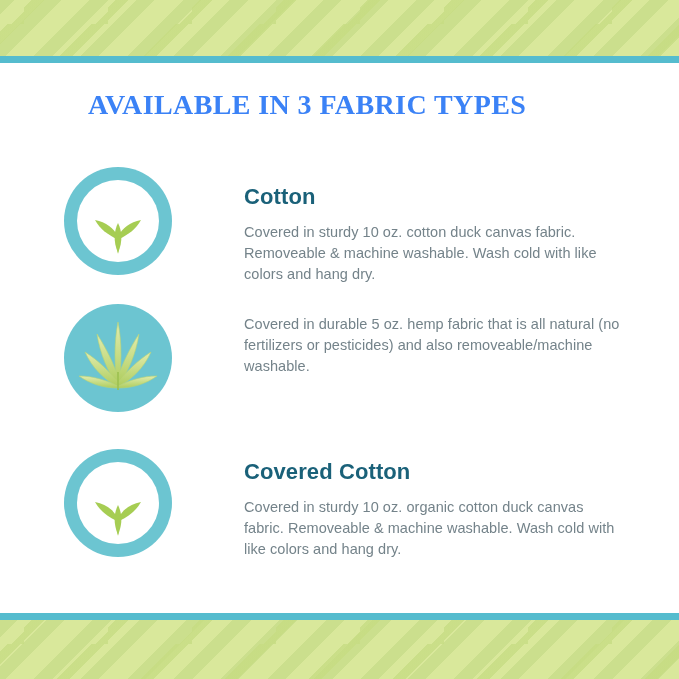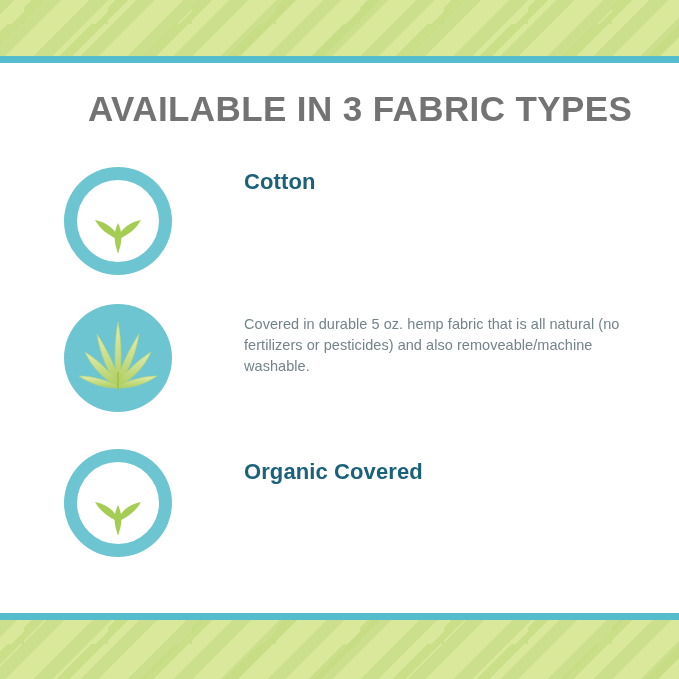--- a/index.html
+++ b/index.html
@@ -73,25 +73,26 @@
     left: 0;
     width: 679px;
     height: 550px;
     background: #ffffff;
   }
 
   .page-title {
     position: absolute;
     left: 88px;
     top: 26px;
-    font-size: 35px;
+    font-size: 28px;
     font-weight: bold;
     letter-spacing: 0.4px;
-    color: #737373;
+    color: #3b82f6;
     white-space: nowrap;
+    font-family: Liberation Serif, serif;
   }
 
   .fabric-row {
     position: absolute;
     left: 0;
     width: 679px;
     display: flex;
     align-items: flex-start;
   }
   .row-1 { top: 102px; }
@@ -122,21 +123,21 @@
     margin: 0 0 12px 0;
     letter-spacing: 0.1px;
   }
   .fabric-desc {
     font-size: 14.5px;
     line-height: 21px;
     color: #74838a;
     margin: 0;
     letter-spacing: 0.05px;
   }
-  .row-1 .text-block { top: 4px; }
+  .row-1 .text-block { top: 19px; }
   .row-2 .text-block { top: 12px; }
   .row-3 .text-block { top: 12px; }
 </style>
 </head>
 <body>
 
 <div class="band band-top">
   <div class="stripes"></div>
   <div class="dashes"></div>
 </div>
@@ -162,20 +163,21 @@
         <g fill="#a6cd53">
           <path d="M56 58 C60 66 61 76 56 88 C51 76 52 66 56 58 Z"></path>
           <path d="M55 74 C46 70 38 64 33 55 C44 57 52 63 56 72 Z"></path>
           <path d="M57 74 C66 70 74 64 79 55 C68 57 60 63 56 72 Z"></path>
           <path d="M56 70 C54 78 55 84 56 89 C57 84 58 78 56 70 Z"></path>
         </g>
       </svg>
     </div>
     <div class="text-block">
       <p class="fabric-heading">Cotton</p>
+      <p class="fabric-desc">Covered in sturdy 10 oz. cotton duck canvas fabric. Removeable &amp; machine washable. Wash cold with like colors and hang dry.</p>
     </div>
   </div>
 
   <div class="fabric-row row-2">
     <div class="icon-wrap">
       <svg viewBox="0 0 112 112" xmlns="http://www.w3.org/2000/svg">
         <defs>
           <linearGradient id="hempG" x1="0" y1="0" x2="0" y2="1">
             <stop offset="0%" stop-color="#e2ecae"></stop>
             <stop offset="100%" stop-color="#aecd5e"></stop>
@@ -214,21 +216,22 @@
         </g>
         <g fill="#a6cd53">
           <path d="M56 58 C60 66 61 76 56 88 C51 76 52 66 56 58 Z"></path>
           <path d="M55 74 C46 70 38 64 33 55 C44 57 52 63 56 72 Z"></path>
           <path d="M57 74 C66 70 74 64 79 55 C68 57 60 63 56 72 Z"></path>
           <path d="M56 70 C54 78 55 84 56 89 C57 84 58 78 56 70 Z"></path>
         </g>
       </svg>
     </div>
     <div class="text-block">
-      <p class="fabric-heading">Organic Covered</p>
+      <p class="fabric-heading">Covered Cotton</p>
+      <p class="fabric-desc">Covered in sturdy 10 oz. organic cotton duck canvas fabric. Removeable &amp; machine washable. Wash cold with like colors and hang dry.</p>
     </div>
   </div>
 
 </div>
 
 <div class="rule rule-bottom"></div>
 <div class="band band-bottom">
   <div class="stripes"></div>
   <div class="dashes"></div>
 </div>

